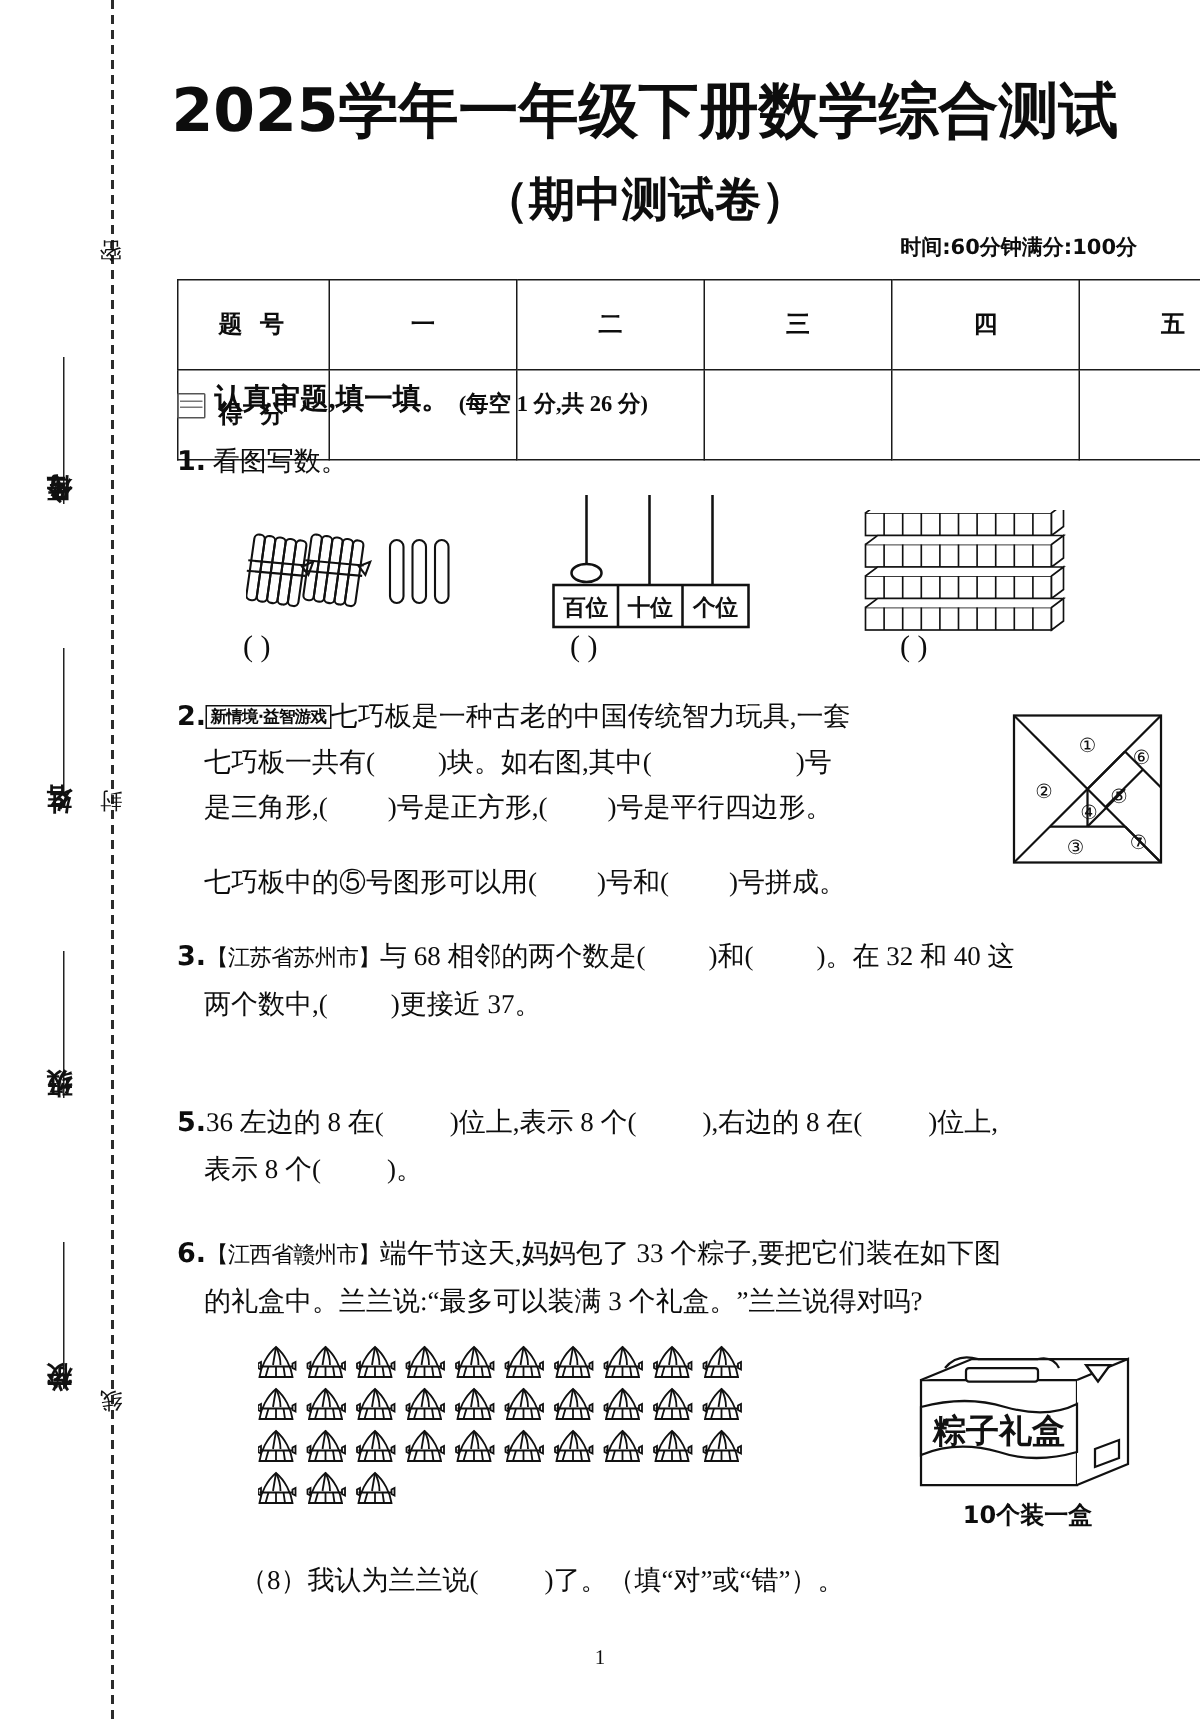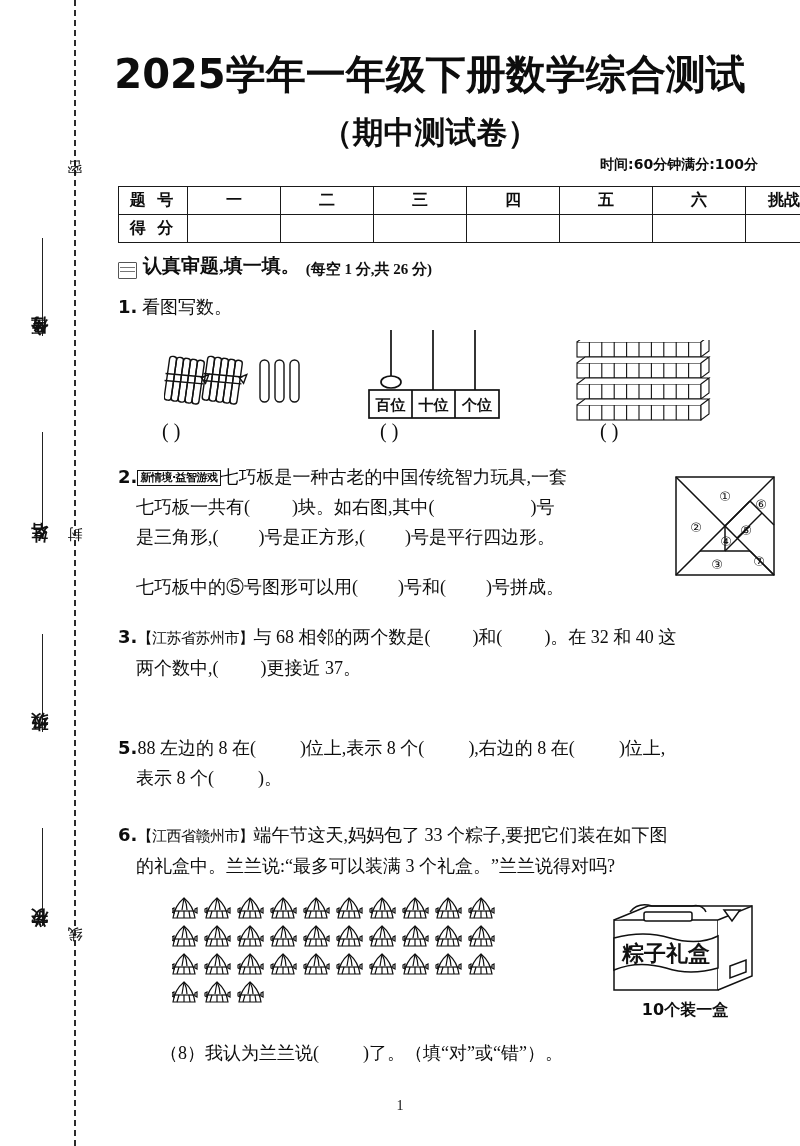--- a/index.html
+++ b/index.html
@@ -47,21 +47,21 @@
     font-family:"DejaVu Sans","Liberation Sans",sans-serif;
   }
 
   
   .score-table{
     position:absolute;left:118px;top:186px;width:648px;
     border-collapse:collapse;table-layout:fixed;
   }
   .score-table td{
     border:1.6px solid #1a1a1a;height:27px;text-align:center;
-    font-size:16px;font-weight:bold;padding:0;
+    font-size:16px;font-weight:bold;padding:16px;
     font-family:"DejaVu Sans","Liberation Sans",sans-serif;
   }
   .score-table td.head{width:68px;letter-spacing:3px;}
   .score-table td.wide{width:92px;}
 
   
   .sect{
     position:absolute;left:118px;top:253px;font-size:19px;font-weight:bold;
     display:flex;align-items:flex-end;gap:6px;
   }
@@ -353,21 +353,21 @@
       <span class="qno">3.</span><span class="region">【江苏省苏州市】</span><span>与 68 相邻的两个数是(</span><span class="blank" style="width:42px;"></span><span>)和(</span><span class="blank" style="width:42px;"></span><span>)。在 32 和 40 这</span>
     </div>
     <div style="margin-left:18px;">
       <span>两个数中,(</span><span class="blank" style="width:42px;"></span><span>)更接近 37。</span>
     </div>
   </div>
 
 
   <div class="q" style="left:118px;top:733px;width:650px;">
     <div>
-      <span class="qno">5.</span><span>88 左边的 8 在(</span><span class="blank" style="width:44px;"></span><span>)位上,表示 8 个(</span><span class="blank" style="width:44px;"></span><span>),右边的 8 在(</span><span class="blank" style="width:44px;"></span><span>)位上,</span>
+      <span class="qno">5.</span><span>36 左边的 8 在(</span><span class="blank" style="width:44px;"></span><span>)位上,表示 8 个(</span><span class="blank" style="width:44px;"></span><span>),右边的 8 在(</span><span class="blank" style="width:44px;"></span><span>)位上,</span>
     </div>
     <div style="margin-left:18px;">
       <span>表示 8 个(</span><span class="blank" style="width:44px;"></span><span>)。</span>
     </div>
   </div>
 
   <div class="q" style="left:118px;top:820px;width:650px;">
     <div>
       <span class="qno">6.</span><span class="region">【江西省赣州市】</span><span>端午节这天,妈妈包了 33 个粽子,要把它们装在如下图</span>
     </div>

